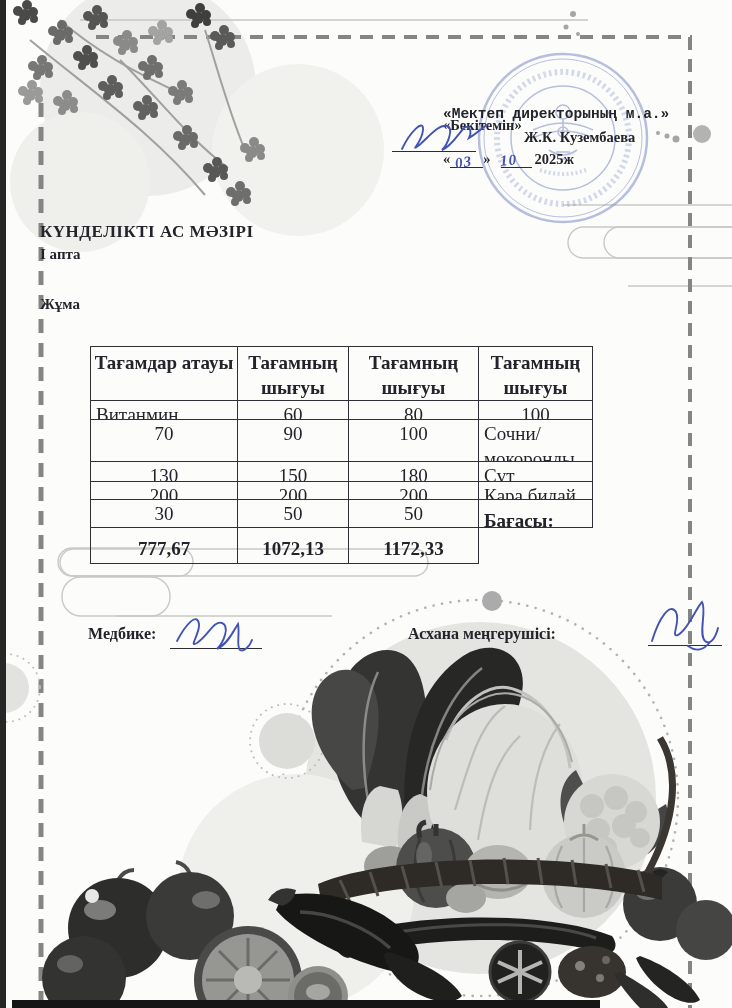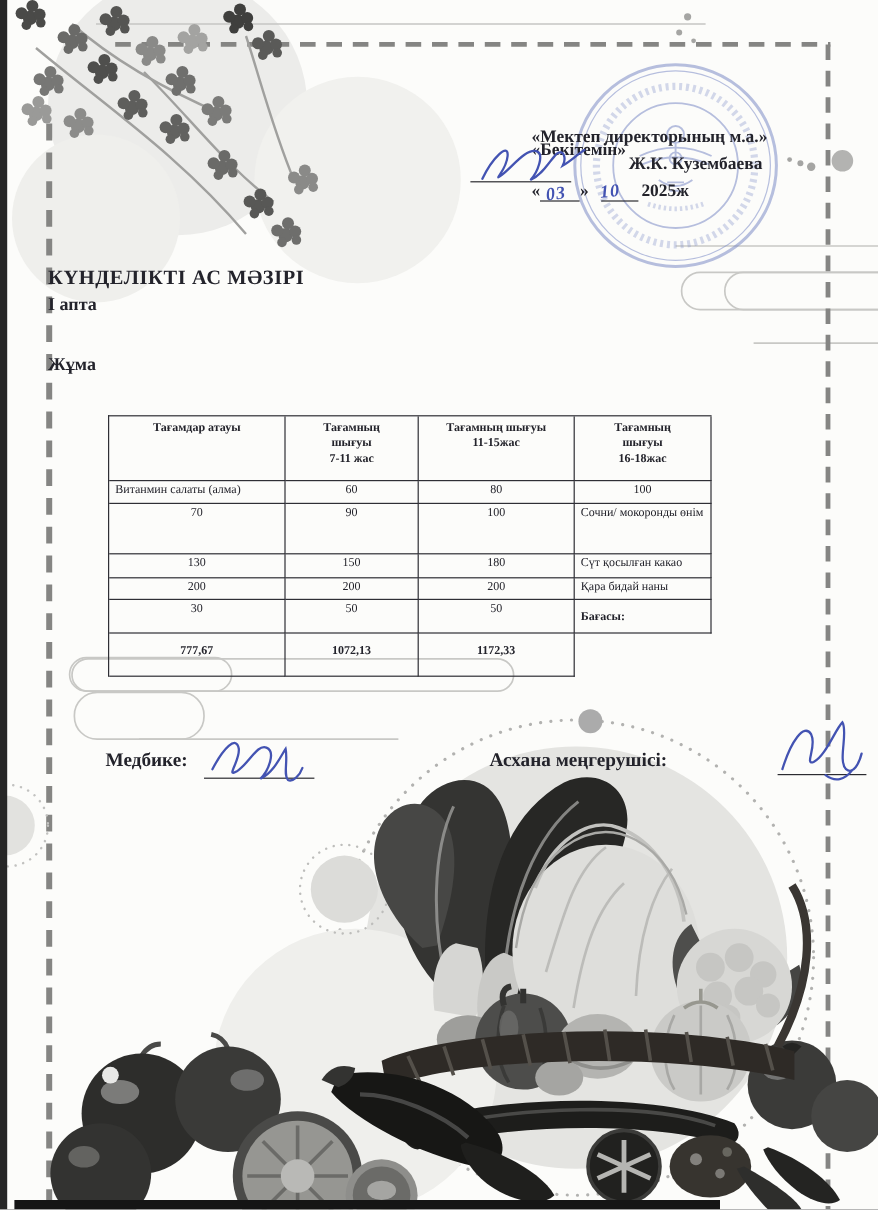--- a/index.html
+++ b/index.html
@@ -21,21 +21,21 @@
   .dslot{display:inline-block;height:15px;border-bottom:1.4px solid #2b2b30;}
   .hw{position:absolute;color:#4353b2;font-style:italic;font-size:15px;font-weight:bold;letter-spacing:1px;}
   
   .center-line{position:absolute;left:0;width:706px;font-weight:bold;margin-left:40px;}
   
   .menu-table{
     position:absolute;left:90px;top:346px;width:502px;z-index:2;
     display:grid;grid-template-columns:147px 111px 130px 114px;
     grid-template-rows:54px 19px 42px 20px 18px 28px 36px;
     border-top:1.4px solid #2f2f35;border-left:1.4px solid #2f2f35;
-    font-size:10px;line-height:1.32;
+    font-size:19px;line-height:1.32;
   }
   .menu-table>div{border-right:1.4px solid #2f2f35;border-bottom:1.4px solid #2f2f35;overflow:hidden;}
   .th{font-weight:bold;text-align:center;white-space:pre-line;padding-top:3px;}
   .td-dish{padding:1px 3px 0 5px;}
   .td-val{text-align:center;padding-top:1px;}
   .tt{font-weight:bold;padding-top:8px;}
   .tt-label{padding-left:5px;}
   .tt-val{text-align:center;}
   
   .sig-label{position:absolute;font-weight:bold;font-size:16px;white-space:nowrap;}
@@ -243,21 +243,21 @@
 
       <g>
         <path d="M640,956 C668,966 692,984 700,1000 C692,1006 678,1002 664,992 C650,982 640,968 636,958 Z" fill="#242422"></path>
         <path d="M620,972 C646,986 664,1000 668,1008 L640,1008 C628,996 618,982 614,974 Z" fill="#2e2e2c"></path>
         <path d="M388,952 C420,960 452,978 462,996 C452,1006 428,1002 408,988 C394,978 384,962 384,954 Z" fill="#1f1f1d"></path>
       </g>
     </g>
   </svg>
 
   <div class="content appr-line" style="left:443px;top:72px;margin-top:45px;">«Бекітемін»</div>
-  <div class="content appr-line" style="left:443px;top:106px;">«Мектеп директорының м.а.»</div>
+  <div class="content appr-line" style="left:443px;top:106px;font-family:Liberation Mono, monospace;">«Мектеп директорының м.а.»</div>
   <div class="content uline" style="left:392px;top:150px;width:84px;z-index:2;"></div>
   <div class="content appr-line" style="left:480px;top:129px;padding-left:44px;">Ж.К. Кузембаева</div>
 
   <div class="content date-row">
     <span>«</span>
     <span class="dslot" style="width:33px;"></span>
     <span>»</span>
     <span class="dslot" style="width:31px;margin-left:10px;"></span>
     <span style="margin-left:3px;">2025ж</span>
   </div>

